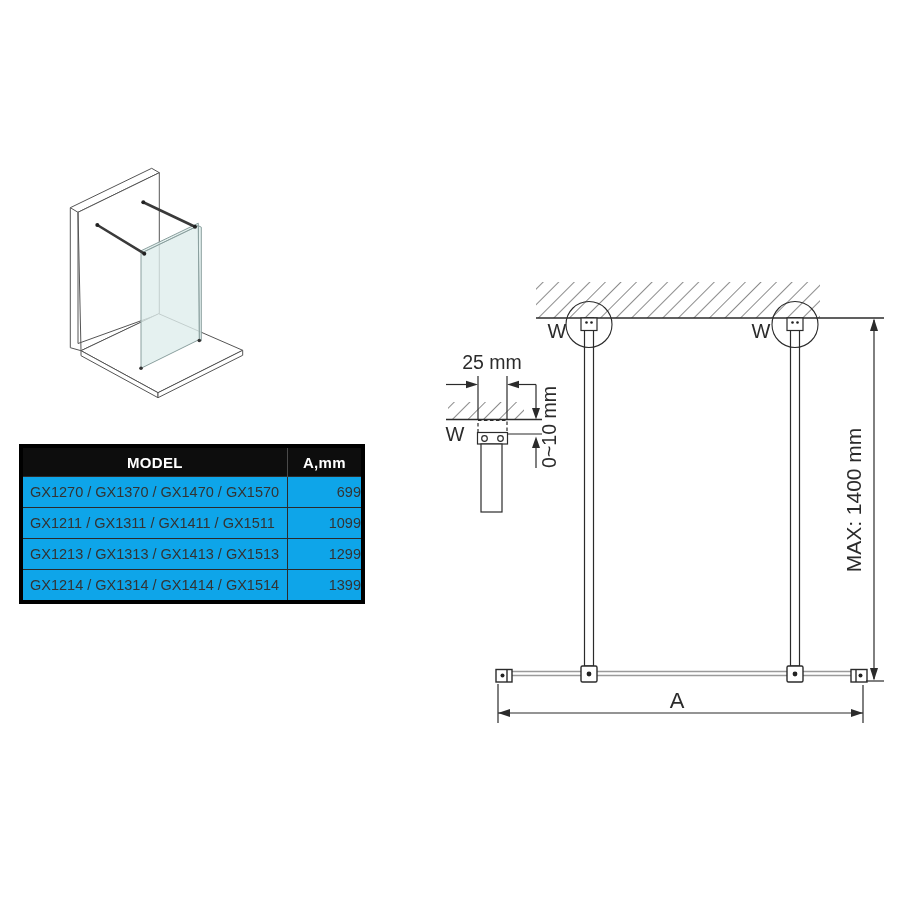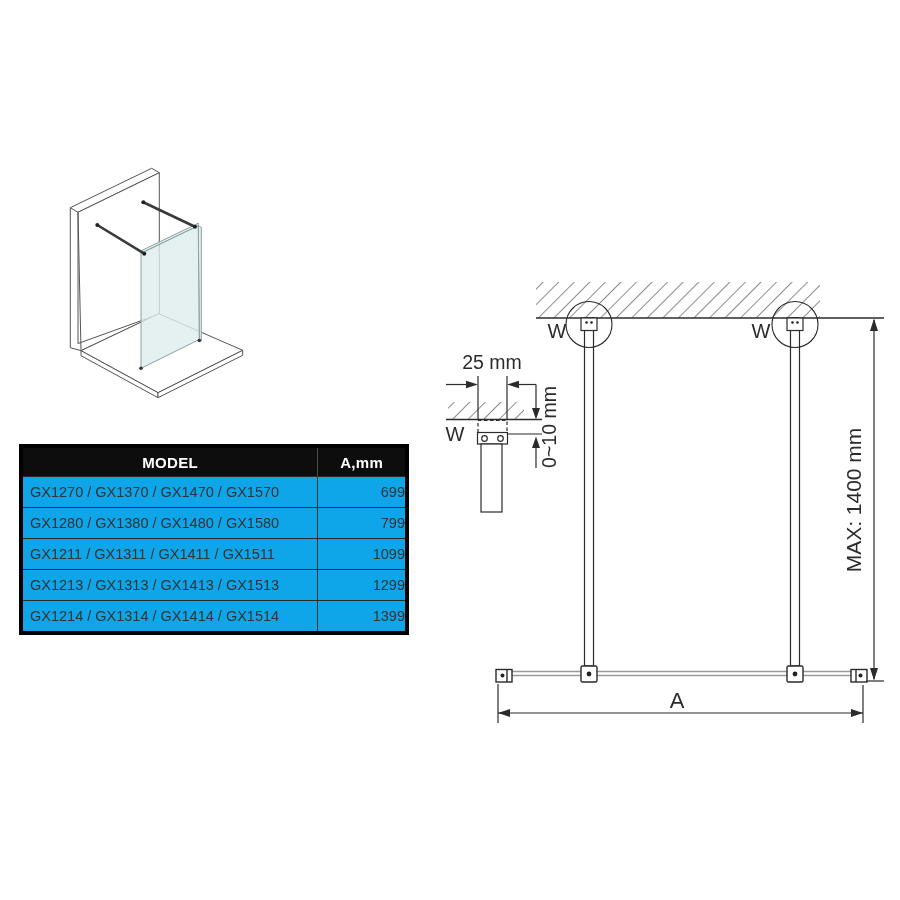--- a/index.html
+++ b/index.html
@@ -1,21 +1,21 @@
 <!DOCTYPE html>
 <html><head>
 <meta charset="utf-8">
 <style>
   html,body{margin:0;padding:0;background:#ffffff;}
   body{width:900px;height:900px;position:relative;overflow:hidden;
        font-family:"Liberation Sans",sans-serif;}
   #drawing{position:absolute;left:0;top:0;}
   text{font-family:"Liberation Sans",sans-serif;fill:#2b2b2b;}
 
-  .spec-table{position:absolute;left:19px;top:444px;width:390px;
+  .spec-table{position:absolute;left:19px;top:444px;width:346px;
       border-collapse:collapse;border:4px solid #000;
       font-family:"Liberation Sans",sans-serif;}
   .spec-table th{background:#0d0d0d;color:#fff;font-size:15px;
       font-weight:bold;height:28px;padding:0;letter-spacing:.3px;}
   .spec-table th.col-a{border-left:1.4px solid #4a4a4a;margin-top:28px;}
   .spec-table td{border:1.5px solid #2b2b2b;height:30px;padding:0;
       font-size:14.5px;color:#333;background:#0ea5e9;white-space:nowrap;}
   .spec-table td.model{text-align:left;padding-left:7px;width:258px;}
   .spec-table td.aval{text-align:right;width:78px;}
 </style>
@@ -163,24 +163,20 @@
       <th>MODEL</th>
       <th class="col-a">A,mm</th>
     </tr>
   </thead>
   <tbody>
     <tr>
       <td class="model">GX1270 / GX1370 / GX1470 / GX1570</td>
       <td class="aval">699</td>
     </tr>
     <tr>
-      <td class="model">GX1280 / GX1380 / GX1480 / GX1580</td>
-      <td class="aval">799</td>
-    </tr>
-    <tr>
       <td class="model">GX1211 / GX1311 / GX1411 / GX1511</td>
       <td class="aval">1099</td>
     </tr>
     <tr>
       <td class="model">GX1213 / GX1313 / GX1413 / GX1513</td>
       <td class="aval">1299</td>
     </tr>
     <tr>
       <td class="model">GX1214 / GX1314 / GX1414 / GX1514</td>
       <td class="aval">1399</td>

